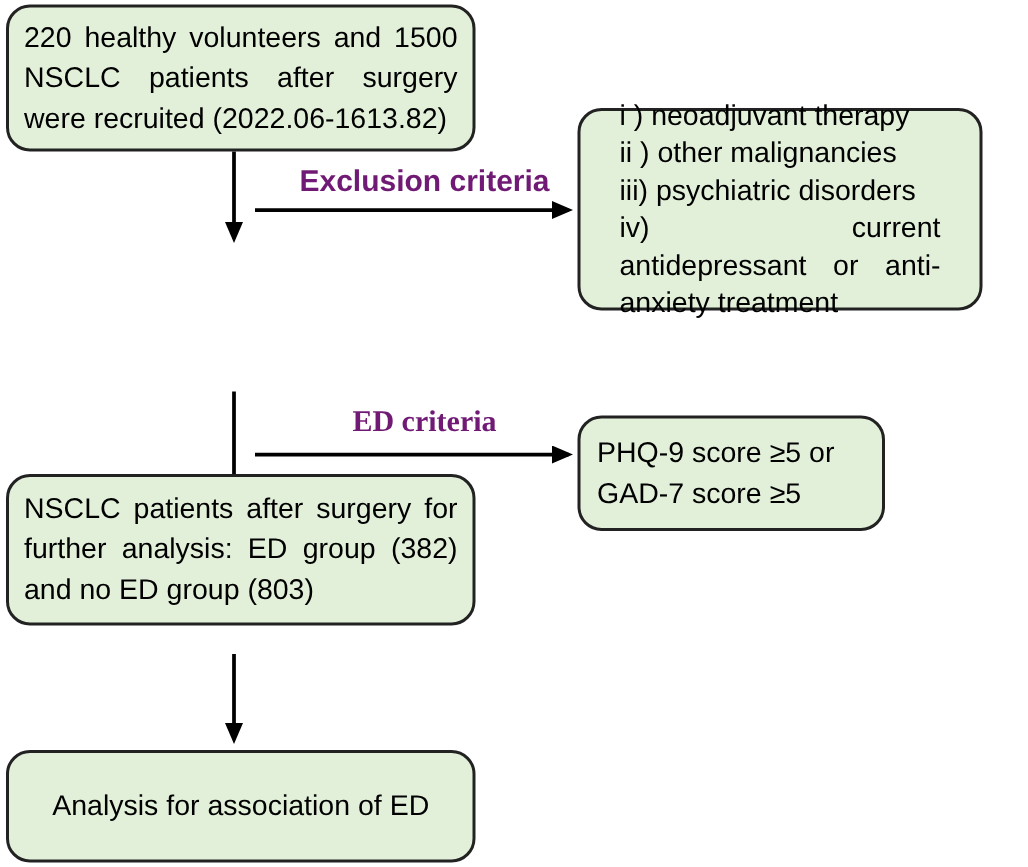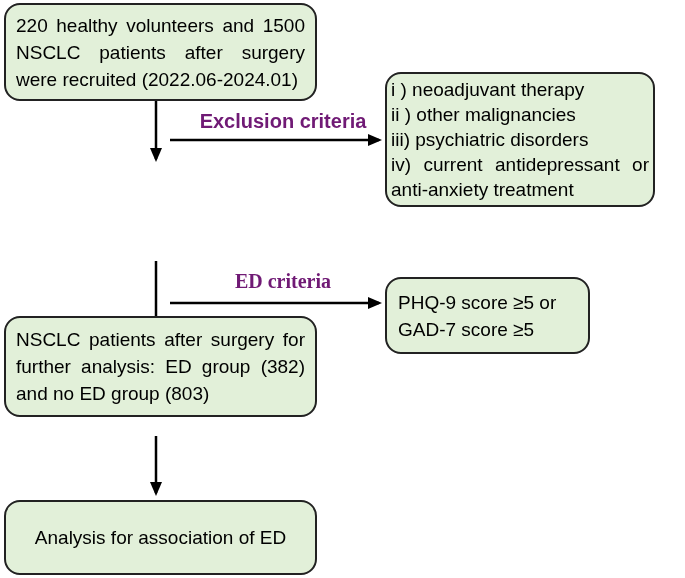--- a/index.html
+++ b/index.html
@@ -24,21 +24,21 @@
     border-radius: 16px;
     display: flex;
     flex-direction: column;
     justify-content: center;
     font-size: 19px;
     line-height: 27px;
     white-space: pre-line;
     text-align: justify;
   }
   .box-recruited   { left: 4px;   top: 3px;   width: 313px; height: 98px;  padding: 0 10px; }
-  .box-exclusion   { left: 385px; top: 72px;  width: 270px; height: 135px; padding: 0 4px; line-height: 25px; }
+  .box-exclusion   { left: 385px; top: 72px;  width: 270px; height: 135px; padding: 0 26px; line-height: 25px; }
   .box-analyzed    { left: 4px;   top: 167px; width: 313px; height: 93px;  padding: 0 10px; }
   .box-threshold   { left: 385px; top: 277px; width: 205px; height: 77px;  padding: 0 11px; text-align: left; }
   .box-grouping    { left: 4px;   top: 316px; width: 313px; height: 101px; padding: 0 10px; }
   .box-final       { left: 4px;   top: 500px; width: 313px; height: 75px;  padding: 0 0; text-align: center; }
   .arrow-label {
     position: absolute;
     left: 176px;
     width: 214px;
     text-align: center;
     font-size: 20px;
@@ -67,21 +67,21 @@
         <path d="M0,0 L14,6 L0,12 Z" fill="#000000"></path>
       </marker>
     </defs>
     <line x1="156" y1="101" x2="156" y2="159" stroke="#000000" stroke-width="2.5" marker-end="url(#ah)"></line>
     <line x1="170" y1="140" x2="379" y2="140" stroke="#000000" stroke-width="2.5" marker-end="url(#ah)"></line>
     <line x1="156" y1="261" x2="156" y2="328" stroke="#000000" stroke-width="2.5" marker-end="url(#ah)"></line>
     <line x1="170" y1="303" x2="379" y2="303" stroke="#000000" stroke-width="2.5" marker-end="url(#ah)"></line>
     <line x1="156" y1="436" x2="156" y2="493" stroke="#000000" stroke-width="2.5" marker-end="url(#ah)"></line>
   </svg>
 
-  <div class="flowbox box-recruited">220 healthy volunteers and 1500 NSCLC patients after surgery were recruited (2022.06-2024.01)</div>
+  <div class="flowbox box-recruited">220 healthy volunteers and 1500 NSCLC patients after surgery were recruited (2022.06-1613.82)</div>
 
   <div class="flowbox box-exclusion">i ) neoadjuvant therapy
 ii ) other malignancies
 iii) psychiatric disorders
 iv) current antidepressant or anti-anxiety treatment</div>
 
 
   <div class="flowbox box-threshold">PHQ-9 score ≥5 or
 GAD-7 score ≥5</div>
 

